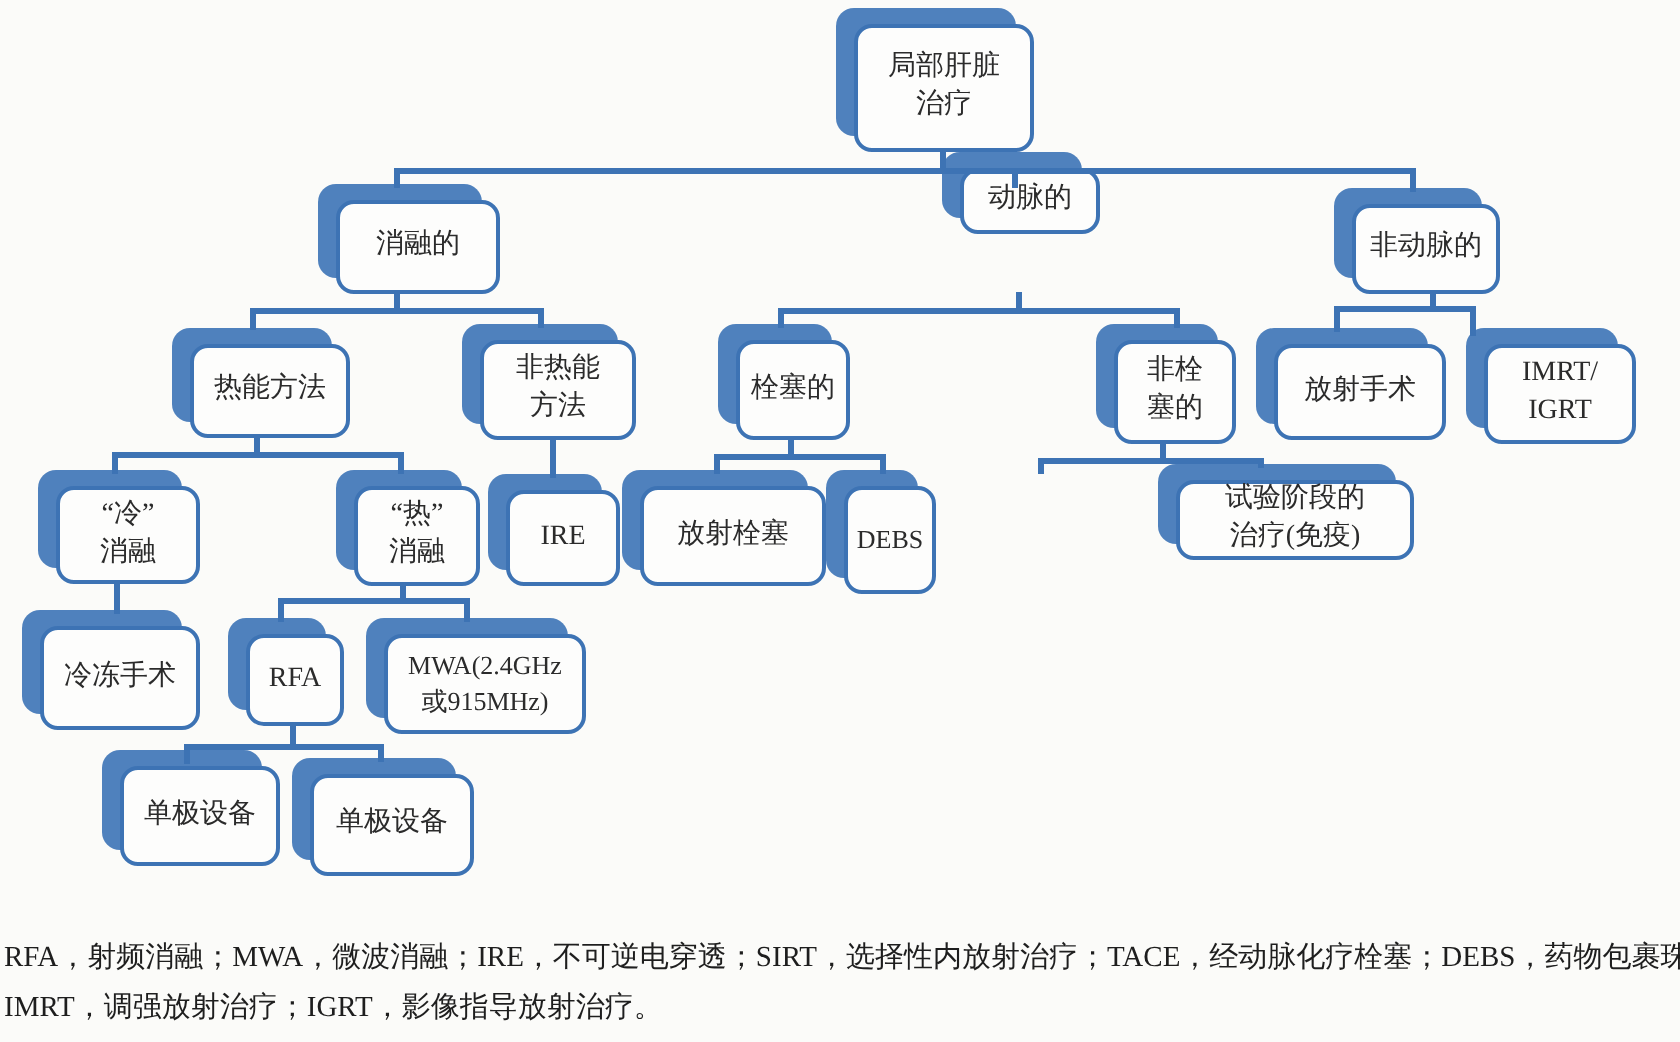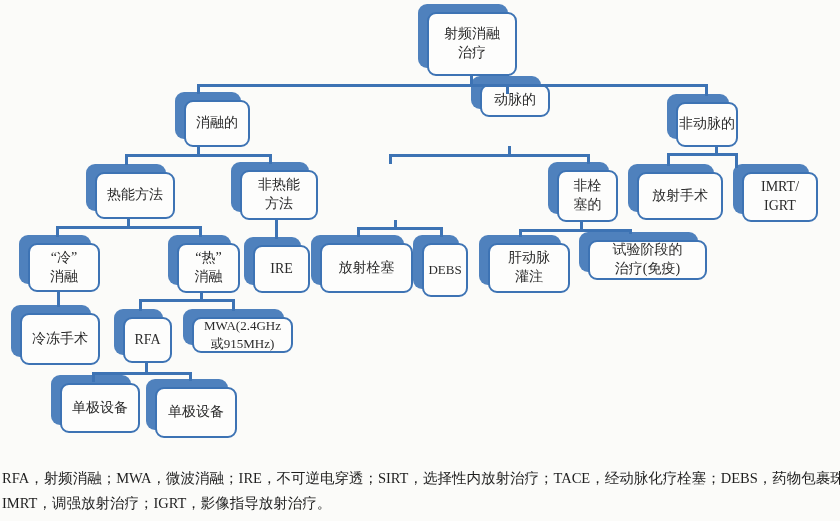--- a/index.html
+++ b/index.html
@@ -49,46 +49,50 @@
   #legend-line-1{top:469px;}
   #legend-line-2{top:494px;}
 </style>
 </head>
 <body>
 
 <div id="canvas">
 
   <div class="node" style="left:427px;top:12px;width:90px;height:64px">
       <span class="shadow"></span>
-      <div class="box">射频消融
+      <div class="box">局部肝脏
 治疗</div>
     </div>
 
-  <div class="node" style="left:184px;top:100px;width:66px;height:47px">
+  <div class="node" style="left:168px;top:100px;width:82px;height:47px">
       <span class="shadow"></span>
       <div class="box">消融的</div>
     </div>
   <div class="node" style="left:480px;top:84px;width:70px;height:33px">
       <span class="shadow"></span>
       <div class="box">动脉的</div>
     </div>
-  <div class="node" style="left:676px;top:102px;width:62px;height:45px">
+  <div class="node" style="left:676px;top:102px;width:74px;height:45px">
       <span class="shadow"></span>
       <div class="box">非动脉的</div>
     </div>
 
   <div class="node" style="left:95px;top:172px;width:80px;height:47px">
       <span class="shadow"></span>
       <div class="box">热能方法</div>
     </div>
   <div class="node" style="left:240px;top:170px;width:78px;height:50px">
       <span class="shadow"></span>
       <div class="box">非热能
 方法</div>
     </div>
+  <div class="node" style="left:368px;top:170px;width:57px;height:50px">
+      <span class="shadow"></span>
+      <div class="box">栓塞的</div>
+    </div>
   <div class="node" style="left:557px;top:170px;width:61px;height:52px">
       <span class="shadow"></span>
       <div class="box">非栓
 塞的</div>
     </div>
   <div class="node" style="left:637px;top:172px;width:86px;height:48px">
       <span class="shadow"></span>
       <div class="box">放射手术</div>
     </div>
   <div class="node" style="left:742px;top:172px;width:76px;height:50px">
@@ -112,40 +116,35 @@
       <div class="box">IRE</div>
     </div>
   <div class="node" style="left:320px;top:243px;width:93px;height:50px">
       <span class="shadow"></span>
       <div class="box">放射栓塞</div>
     </div>
   <div class="node" style="left:422px;top:243px;width:46px;height:54px">
       <span class="shadow"></span>
       <div class="box" style="font-size:13px">DEBS</div>
     </div>
-  <div class="node" style="left:488px;top:243px;width:82px;height:50px">
-      <span class="shadow"></span>
-      <div class="box">肝动脉
-灌注</div>
-    </div>
   <div class="node" style="left:588px;top:240px;width:119px;height:40px">
       <span class="shadow"></span>
       <div class="box">试验阶段的
 治疗(免疫)</div>
     </div>
 
   <div class="node" style="left:20px;top:313px;width:80px;height:52px">
       <span class="shadow"></span>
       <div class="box">冷冻手术</div>
     </div>
   <div class="node" style="left:123px;top:317px;width:49px;height:46px">
       <span class="shadow"></span>
       <div class="box">RFA</div>
     </div>
-  <div class="node" style="left:192px;top:317px;width:101px;height:36px">
+  <div class="node" style="left:192px;top:317px;width:101px;height:50px">
       <span class="shadow"></span>
       <div class="box" style="font-size:13px">MWA(2.4GHz
 或915MHz)</div>
     </div>
 
   <div class="node" style="left:60px;top:383px;width:80px;height:50px">
       <span class="shadow"></span>
       <div class="box">单极设备</div>
     </div>
   <div class="node" style="left:155px;top:387px;width:82px;height:51px">

